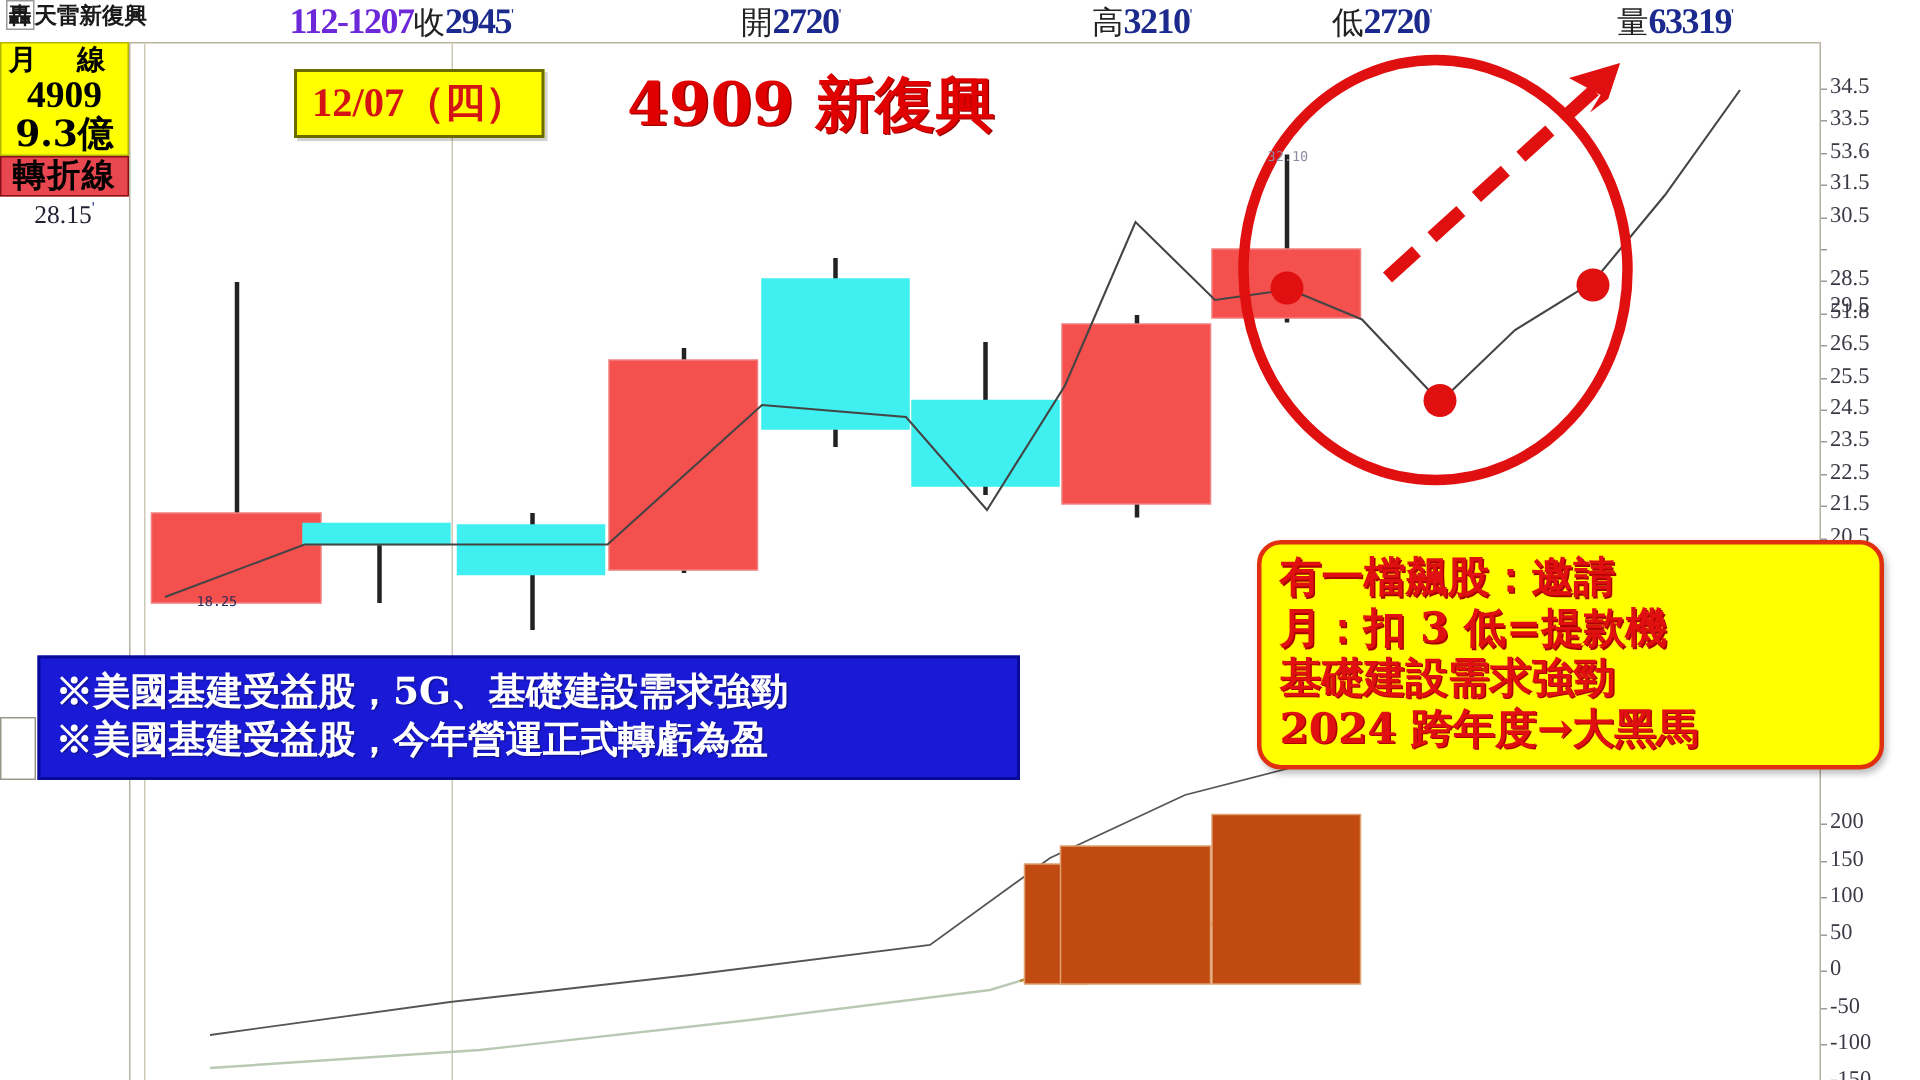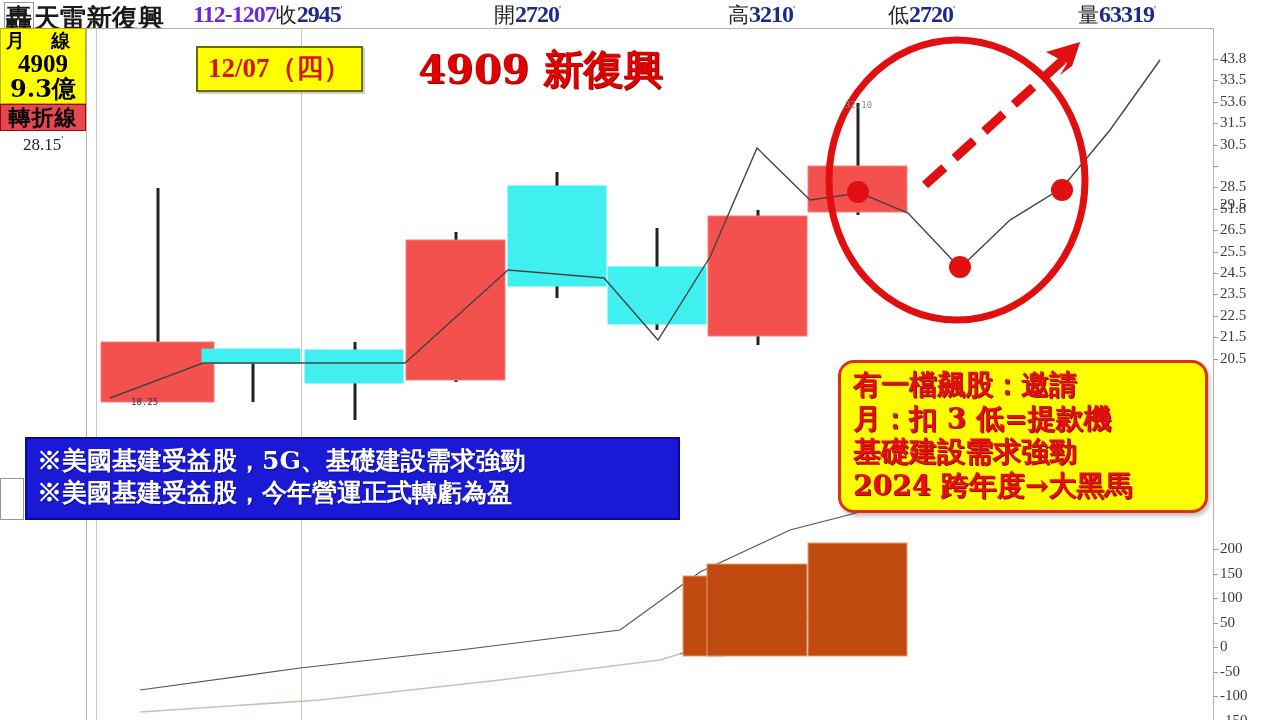--- a/index.html
+++ b/index.html
@@ -12,21 +12,21 @@
   #app{position:absolute;inset:0;background:#fff;}
 
   
   .header{
     position:absolute;left:0;top:0;width:1280px;height:28px;
     background:#ffffff;
   }
   .hdr-name{
     position:absolute;left:4px;top:1px;
     font-family:"DejaVu Serif", serif;
-    font-size:26px;font-weight:bold;color:#1a1a1a;
+    font-size:15px;font-weight:bold;color:#1a1a1a;
     letter-spacing:0px;white-space:nowrap;
   }
   .hdr-name .boxed{
     border:1px solid #999;padding:0 1px;
   }
   .hdr-field{
     position:absolute;top:1px;
     font-family:"Liberation Serif", serif;
     font-size:24px;font-weight:normal;white-space:nowrap;
   }
@@ -125,21 +125,21 @@
     font-weight:bold;
     font-size:25px;
     line-height:1.26;
     text-shadow:1px 1px 1px rgba(0,0,0,.35);
   }
   .bluebox div{white-space:normal;}
 
   
   .yellowbox{
     position:absolute;left:838px;top:360px;
-    width:370px;
+    width:418px;
     background:#ffff00;
     border:3px solid #e03010;
     border-radius:16px;
     padding:5px 8px 8px 12px;
     box-sizing:border-box;
     color:#e01010;
     font-family:"DejaVu Serif", serif;
     font-weight:bold;
     font-size:28px;
     line-height:1.2;
@@ -206,21 +206,21 @@
   <div class="stub"></div>
 
   <div class="chart-frame">
     <div class="vgrid" style="left:9px;"></div>
     <div class="vgrid" style="left:214px;"></div>
   </div>
 
   <div class="axis-right">
 
     <div id="price-axis-labels">
-        <div class="axis-label" style="top: 22px;">43.8</div>
+        <div class="axis-label" style="top: 22px;">34.5</div>
         <div class="axis-tick" style="top: 31px;"></div>
         <div class="axis-label" style="top: 43.4px;">33.5</div>
         <div class="axis-tick" style="top: 52.4px;"></div>
         <div class="axis-label" style="top: 64.8px;">53.6</div>
         <div class="axis-tick" style="top: 73.8px;"></div>
         <div class="axis-label" style="top: 86.2px;">31.5</div>
         <div class="axis-tick" style="top: 95.2px;"></div>
         <div class="axis-label" style="top: 107.6px;">30.5</div>
         <div class="axis-tick" style="top: 116.6px;"></div>
         <div class="axis-label" style="top: 129px; margin-top: 39px;">29.5</div>

